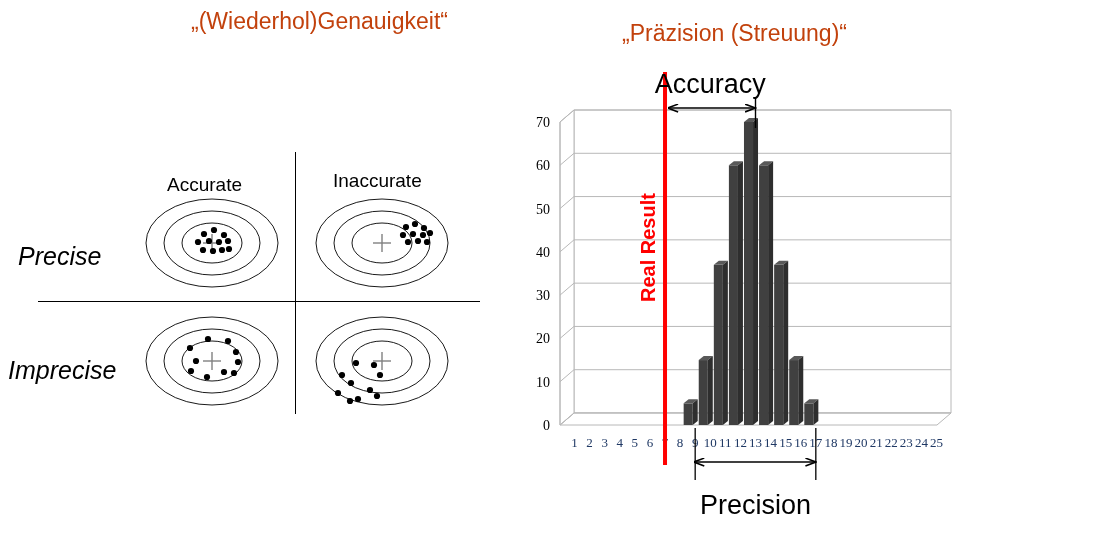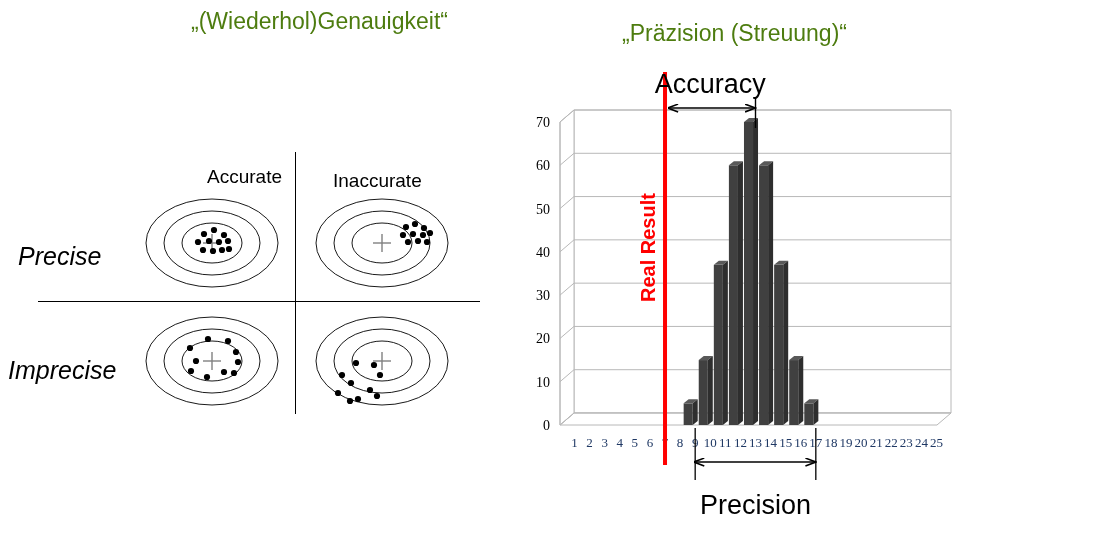--- a/index.html
+++ b/index.html
@@ -14,21 +14,21 @@
     overflow: hidden;
     font-family: "Liberation Sans", sans-serif;
     color: #000000;
   }
 
   
   .slide-title {
     position: absolute;
     font-size: 23px;
     font-weight: 400;
-    color: #4d7c0f;
+    color: #c2410c;
     white-space: nowrap;
     letter-spacing: 0px;
   }
   #title-left  { left: 191px; top: 8px; }
   #title-right { left: 622px; top: 20px; }
 
   
   #quadrant-panel {
     position: absolute;
     left: 0px;
@@ -50,21 +50,21 @@
     top: 151px;
     width: 442px;
     height: 1px;
     background: #000;
   }
   .col-label {
     position: absolute;
     font-size: 19px;
     white-space: nowrap;
   }
-  #label-accurate   { left: 167px; top: 16px; margin-left: 40px; }
+  #label-accurate   { left: 167px; top: 24px; }
   #label-inaccurate { left: 333px; top: 20px; }
   .row-label {
     position: absolute;
     font-size: 25px;
     white-space: nowrap;
     font-style: italic;
   }
   #label-precise   { left: 18px; top: 92px; }
   #label-imprecise { left: 8px; top: 199px; margin-top: 7px; }
 

